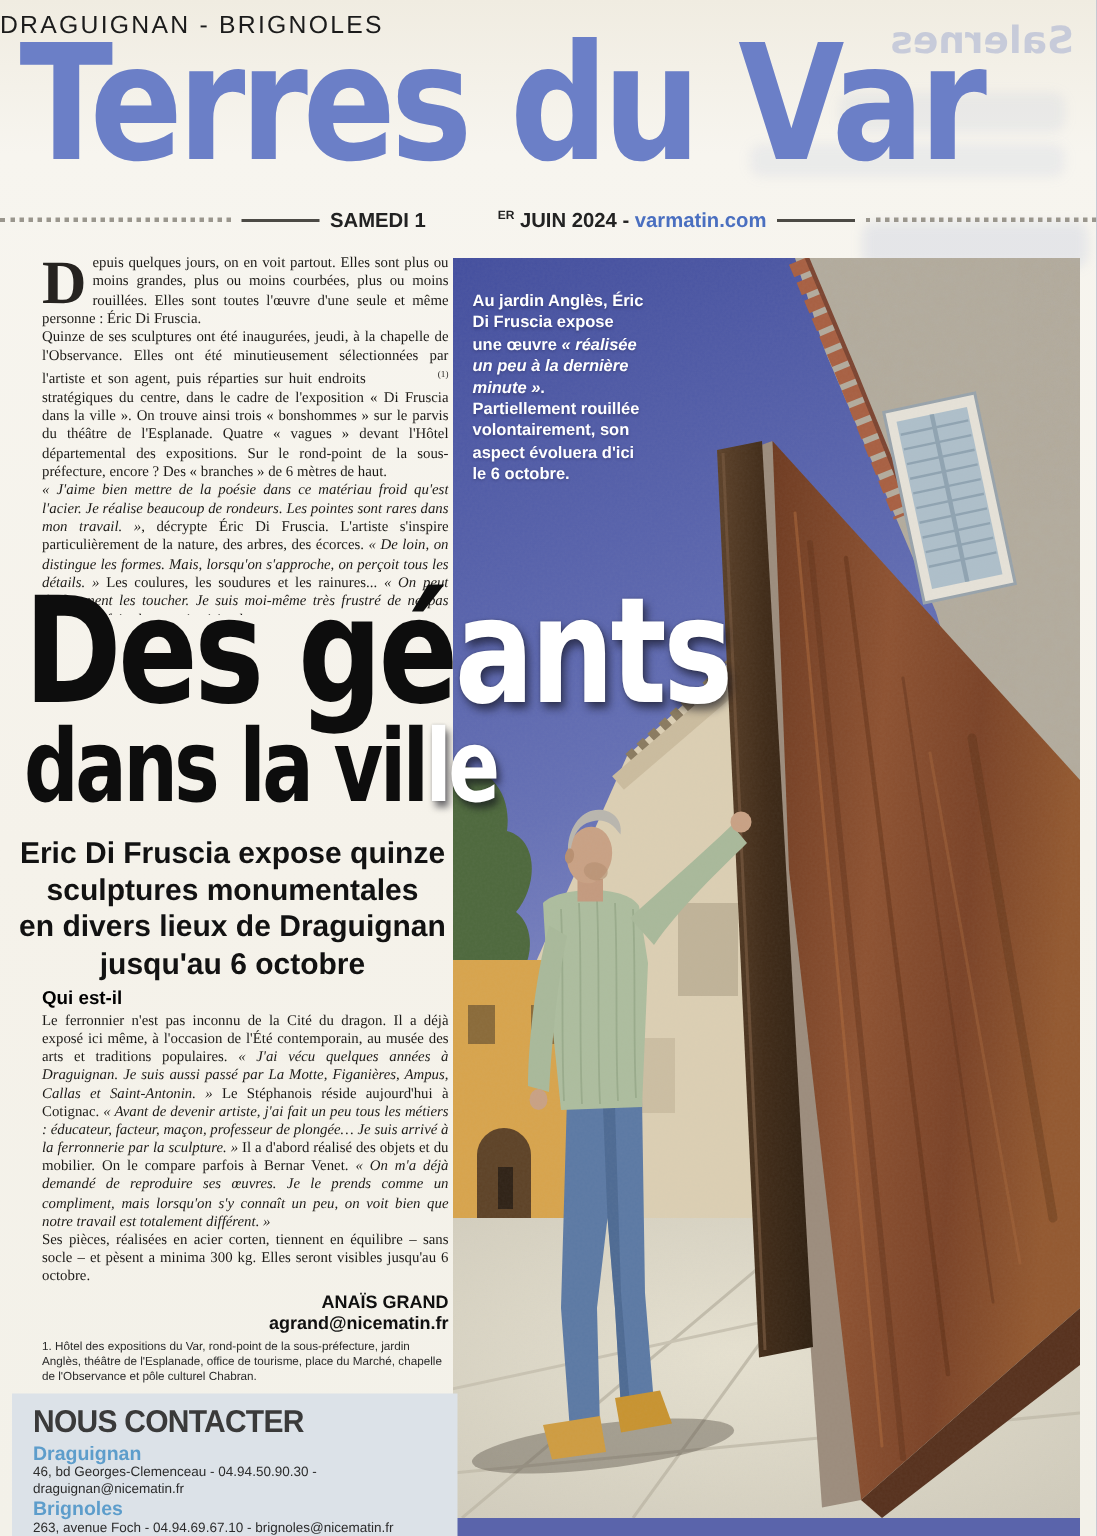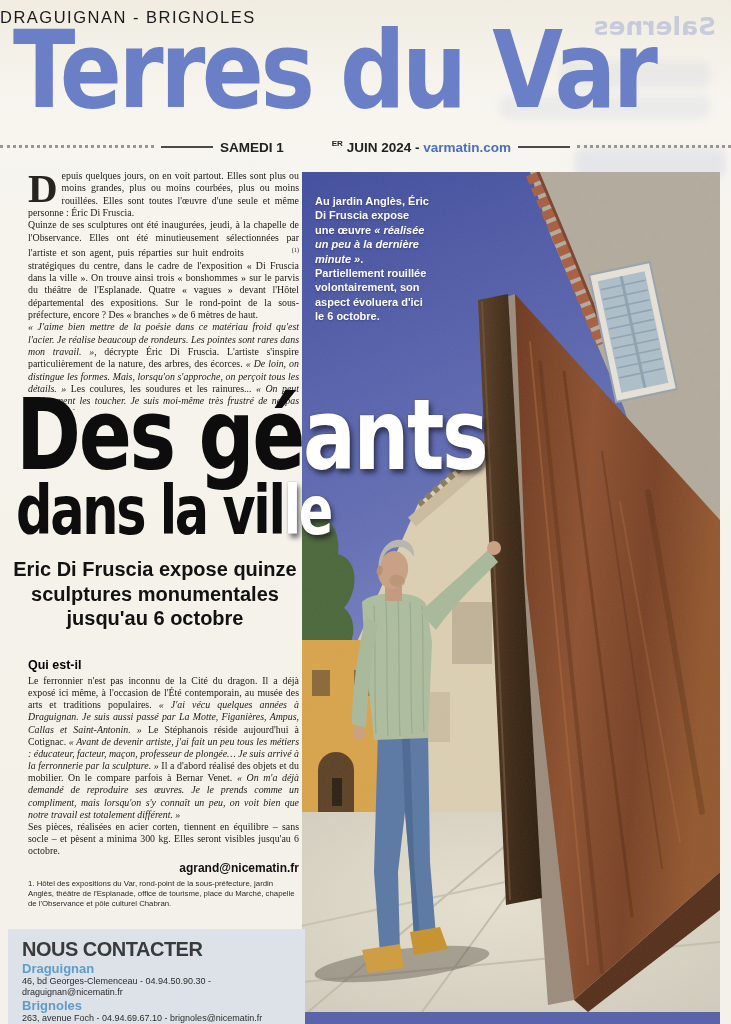--- a/index.html
+++ b/index.html
@@ -246,28 +246,30 @@
   </div>
 
   <div class="headline">
     <div class="hl1"><span>Des gé</span><span class="hl-white">ants</span></div>
     <div class="hl2"><span>dans la vil</span><span class="hl-white">le</span></div>
   </div>
 
   <div class="subhead">
     <div>Eric Di Fruscia expose quinze</div>
     <div>sculptures monumentales</div>
+    <div>en divers lieux de Draguignan</div>
     <div>jusqu'au 6 octobre</div>
   </div>
 
   <div class="col-bottom">
     <h3 class="who-head">Qui est-il</h3>
     <p><span>Le ferronnier n'est pas inconnu de la Cité du dragon. Il a déjà exposé ici même, à l'occasion de l'Été contemporain, au musée des arts et traditions populaires. </span><span class="it">« J'ai vécu quelques années à Draguignan. Je suis aussi passé par La Motte, Figanières, Ampus, Callas et Saint-Antonin. »</span><span> Le Stéphanois réside aujourd'hui à Cotignac. </span><span class="it">« Avant de devenir artiste, j'ai fait un peu tous les métiers : éducateur, facteur, maçon, professeur de plongée… Je suis arrivé à la ferronnerie par la sculpture. »</span><span> Il a d'abord réalisé des objets et du mobilier. On le compare parfois à Bernar Venet. </span><span class="it">« On m'a déjà demandé de reproduire ses œuvres. Je le prends comme un compliment, mais lorsqu'on s'y connaît un peu, on voit bien que notre travail est totalement différent. »</span></p>
     <p>Ses pièces, réalisées en acier corten, tiennent en équilibre – sans socle – et pèsent a minima 300 kg. Elles seront visibles jusqu'au 6 octobre.</p>
     <div class="byline">
+      <div>ANAÏS GRAND</div>
       <div>agrand@nicematin.fr</div>
     </div>
     <div class="footnote">1. Hôtel des expositions du Var, rond-point de la sous-préfecture, jardin Anglès, théâtre de l'Esplanade, office de tourisme, place du Marché, chapelle de l'Observance et pôle culturel Chabran.</div>
   </div>
 
   <div class="contact-box">
     <div class="cb-title">NOUS CONTACTER</div>
     <div>
       <div class="cb-label">Draguignan</div>
       <div class="cb-details">46, bd Georges-Clemenceau - 04.94.50.90.30 - draguignan@nicematin.fr</div>

